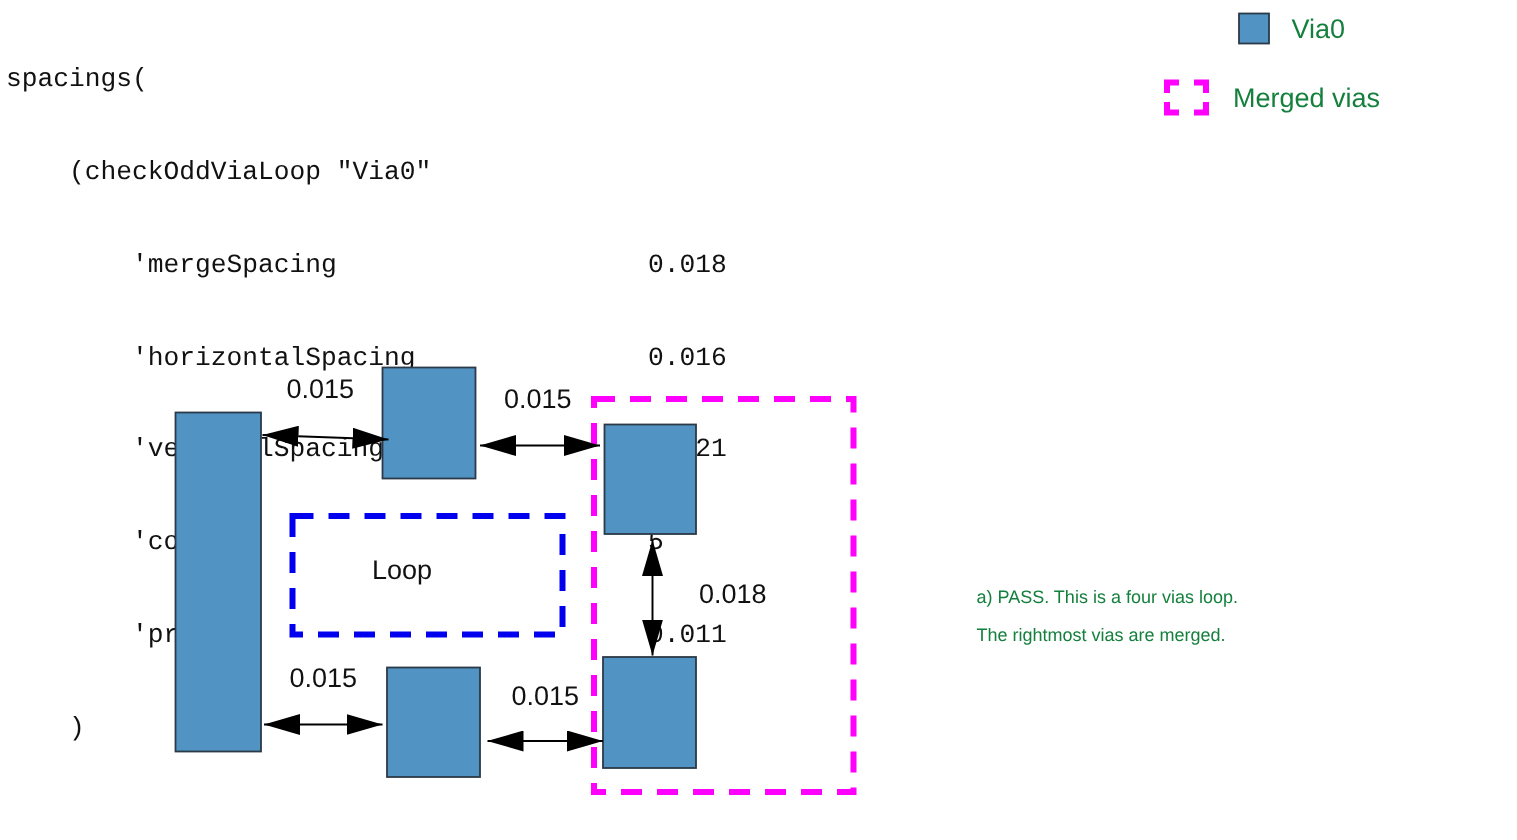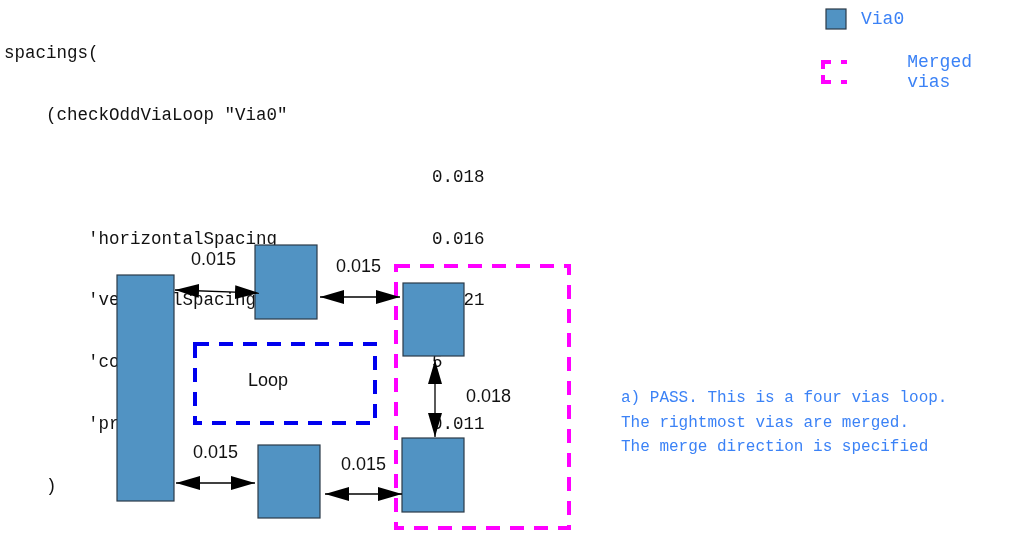--- a/index.html
+++ b/index.html
@@ -1,49 +1,49 @@
 <!DOCTYPE html>
 <html><head>
 <meta charset="utf-8">
 <style>
   html, body { margin:0; padding:0; background:#ffffff; }
   body { width:1011px; height:560px; position:relative; overflow:hidden; }
   .code { position:absolute; left:4px; top:2px; font-family:"Liberation Mono", monospace; font-size:17.5px; line-height:20.6px; color:#111; white-space:pre; }
   .code .row { position:relative; height:20.6px; }
   .code .val { position:absolute; left:428px; top:0; }
-  .sans { font-family:Liberation Mono, monospace; color:#3b82f6; }
+  .sans { font-family:Liberation Sans, sans-serif; color:#15803d; }
   .legend-item { position:absolute; display:flex; align-items:center; }
   .legend-label { font-size:18px; }
-  .desc { position:absolute; left:621px; top:386px; font-size:16px; line-height:24.5px; width:340px; }
+  .desc { position:absolute; left:651px; top:386px; font-size:12px; line-height:24.5px; width:340px; }
   .desc div { white-space:nowrap; }
   svg#diagram { position:absolute; left:0; top:0; }
   .lbl { font-family:"Liberation Sans", sans-serif; font-size:18px; fill:#111; }
 </style>
 </head>
 <body>
 
 <div class="code">
   <div class="row"><span>spacings(</span><span class="val"></span></div>
   <div class="row"><span>    (checkOddViaLoop "Via0"</span><span class="val"></span></div>
-  <div class="row"><span class="val">0.018</span></div>
+  <div class="row"><span>        'mergeSpacing</span><span class="val">0.018</span></div>
   <div class="row"><span>        'horizontalSpacing</span><span class="val">0.016</span></div>
   <div class="row"><span>        'verticalSpacing</span><span class="val">0.021</span></div>
   <div class="row"><span>        'count</span><span class="val">5</span></div>
   <div class="row"><span>        'prl</span><span class="val">0.011</span></div>
   <div class="row"><span>    )</span><span class="val"></span></div>
   
 </div>
 
 <div class="legend-item sans" style="left:825px; top:8px;">
   <svg width="22" height="22">
     <rect x="1" y="1" width="20" height="20" class="via-rect" stroke-width="1.2" fill="#5193c3" stroke="#2b3a48"></rect>
   </svg>
   <span class="legend-label" style="margin-left:14px;">Via0</span>
 </div>
-<div class="legend-item sans" style="left:821px; top:52px;gap:44px;">
+<div class="legend-item sans" style="left:776px; top:52px;">
   <svg width="30" height="26">
     <path class="merged-swatch" d="M2,10 V3 H10 M20,3 H28 V10 M28,16 V23 H20 M10,23 H2 V16" fill="none" stroke-width="4" stroke="#ff00ff"></path>
   </svg>
   <span class="legend-label" style="margin-left:16px;">Merged vias</span>
 </div>
 
 <svg id="diagram" width="1011" height="560">
   <defs>
     <marker id="ah" viewBox="0 0 10 10" refX="10" refY="5" markerWidth="8" markerHeight="5" markerUnits="userSpaceOnUse" orient="auto-start-reverse">
       <path d="M0,0 L10,5 L0,10 z" fill="#000"></path>
@@ -73,14 +73,13 @@
   <text class="lbl" x="191" y="265">0.015</text>
   <text class="lbl" x="336" y="272">0.015</text>
   <text class="lbl" x="466" y="402">0.018</text>
   <text class="lbl" x="193" y="458">0.015</text>
   <text class="lbl" x="341" y="470">0.015</text>
 </svg>
 
 <div class="desc sans">
   <div>a) PASS. This is a four vias loop.</div>
   <div>The rightmost vias are merged.</div>
-  <div>The merge direction is specified</div>
 </div>
 
 </body></html>

